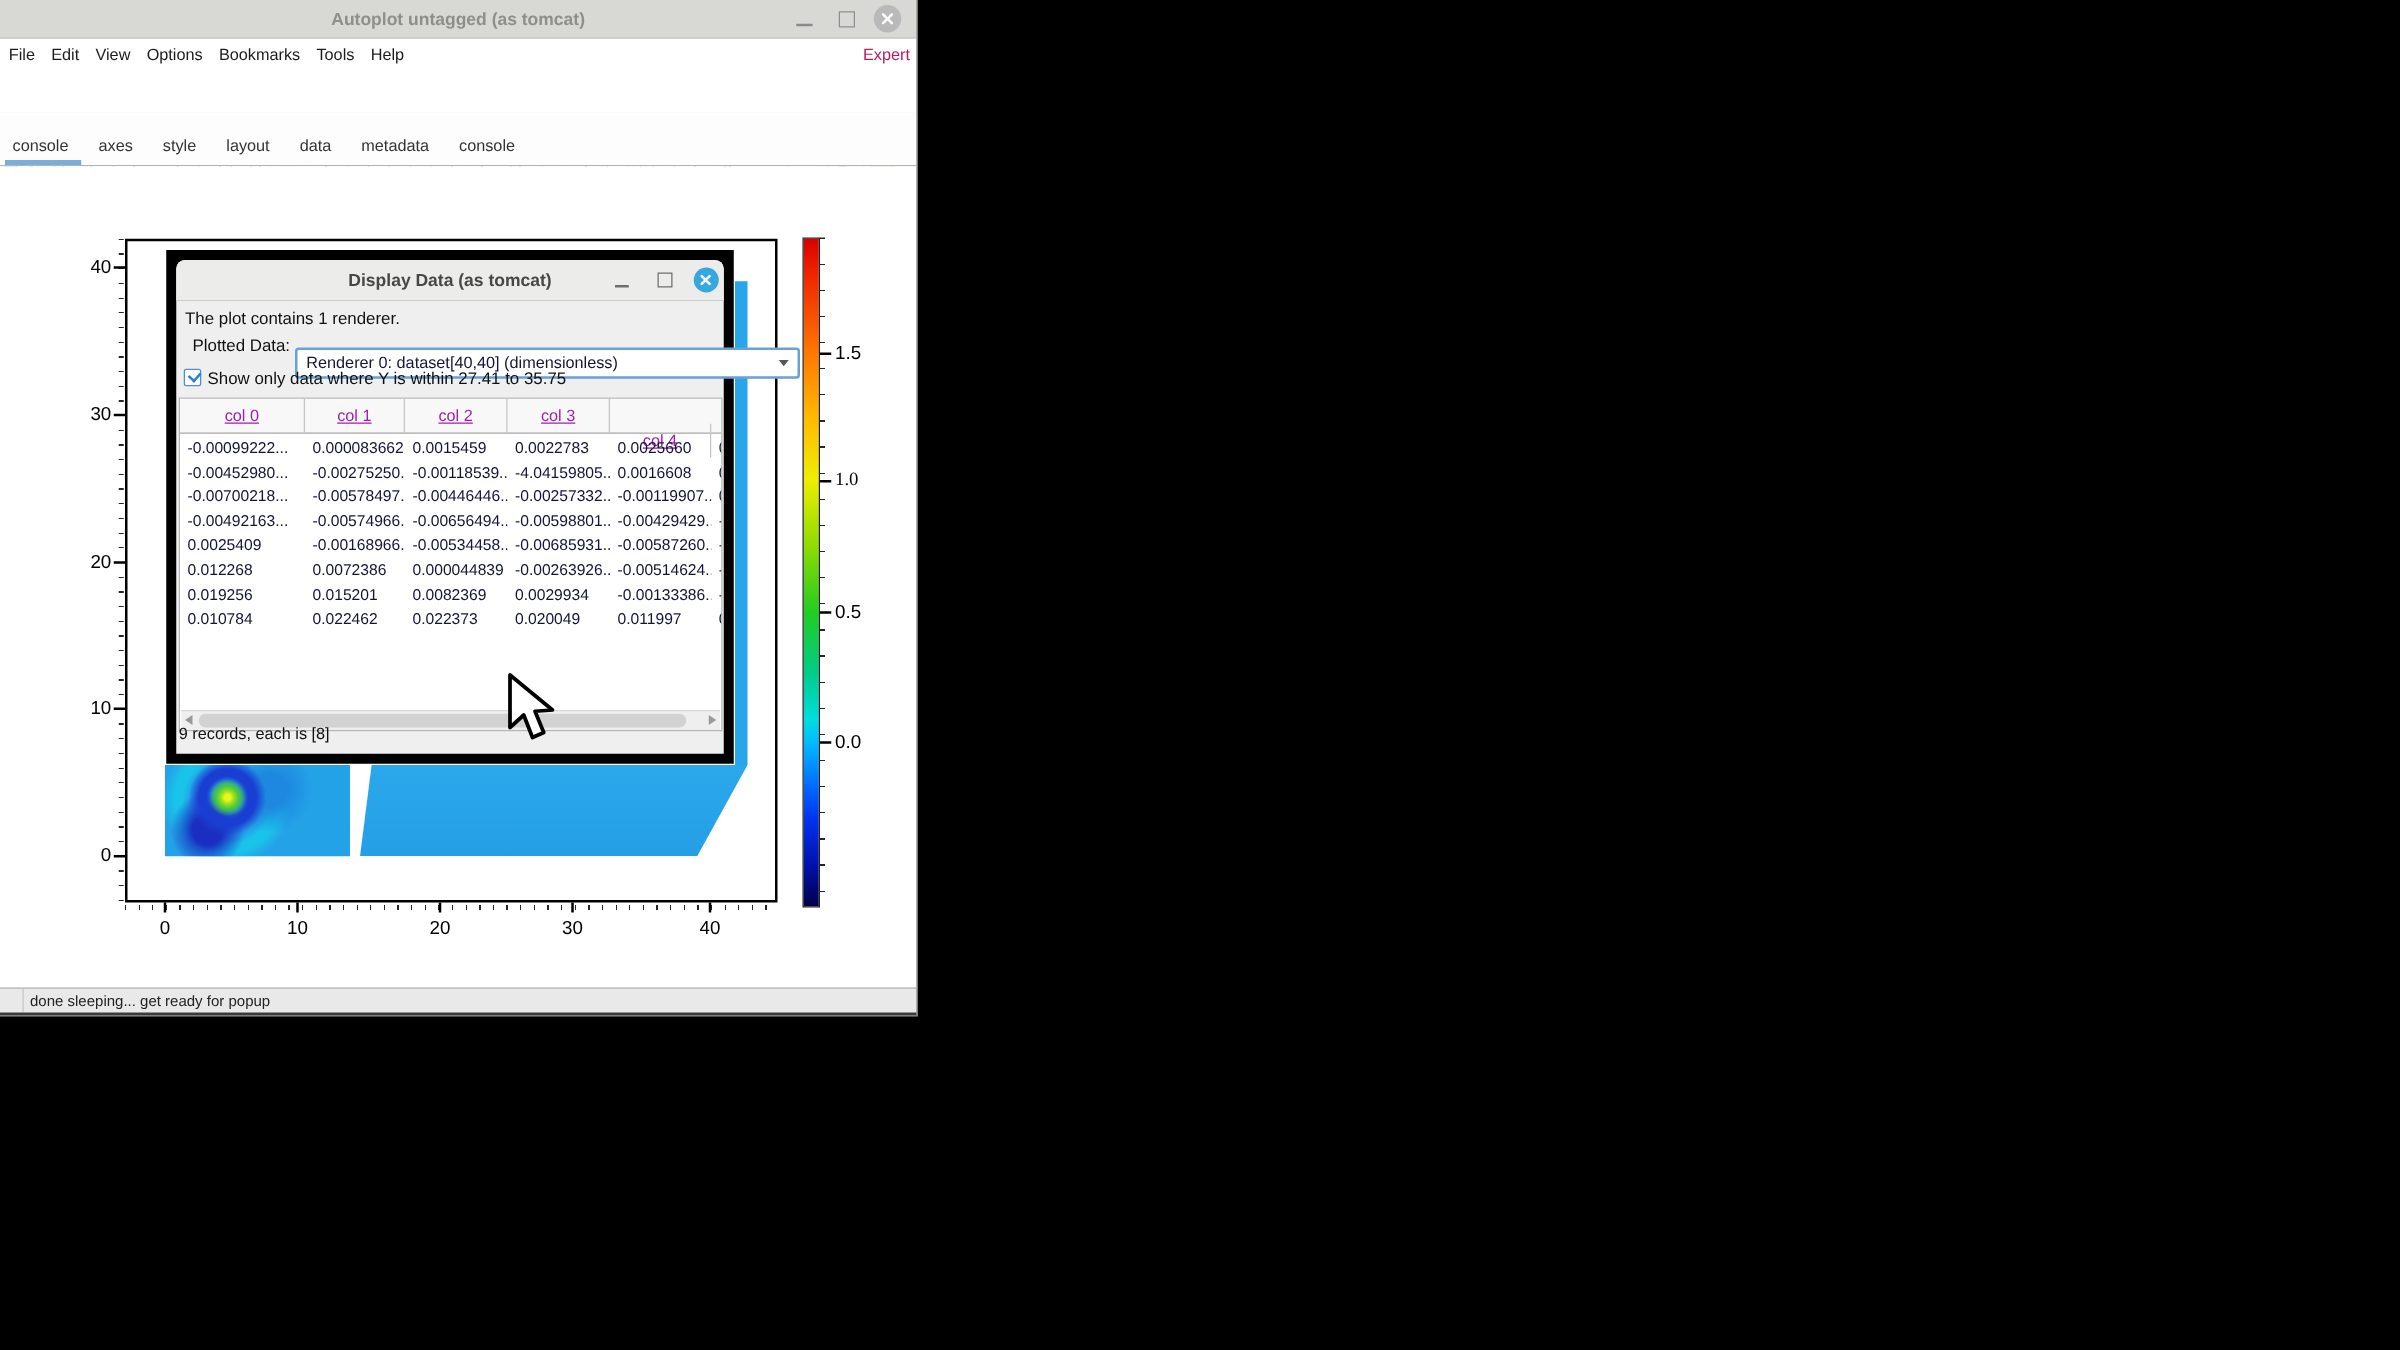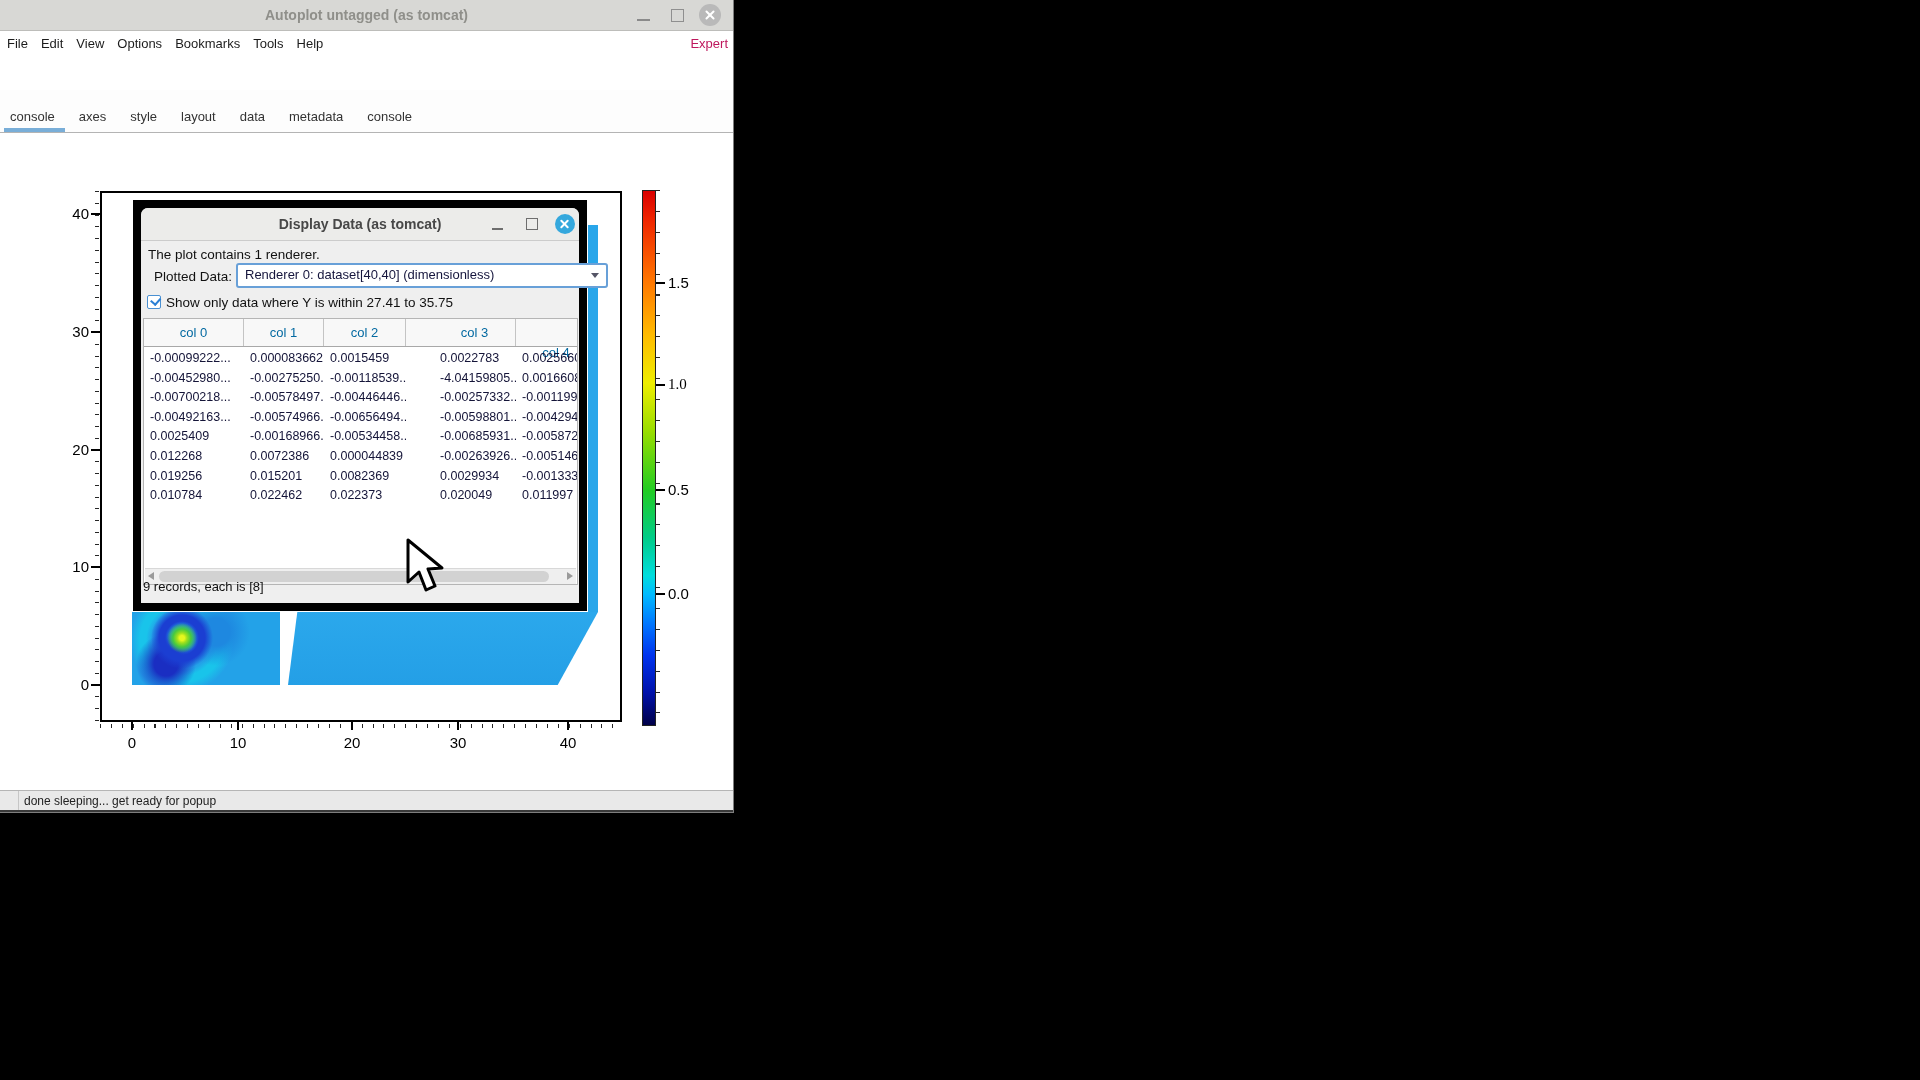--- a/index.html
+++ b/index.html
@@ -77,33 +77,33 @@
   
   .dlg-frame{left:133px;top:200px;width:454px;height:411px;background:#000;}
   .dlg{left:141px;top:208px;width:438px;height:395px;background:#efefef;border-radius:7px 7px 0 0;}
   .dlg-titlebar{position:absolute;left:0;top:0;width:100%;height:32px;background:#ececea;border-bottom:1px solid #cccccc;border-radius:7px 7px 0 0;}
   .dlg-title{width:100%;text-align:center;line-height:32px;font-size:14px;font-weight:bold;color:#474747;}
   .dlg-min{position:absolute;left:351px;top:20px;width:11px;height:2px;background:#6e6e6e;}
   .dlg-max{position:absolute;left:385px;top:10px;width:10px;height:10px;border:1.5px solid #6e6e6e;}
   .dlg-close{position:absolute;left:414px;top:6px;width:20px;height:20px;border-radius:50%;background:#35a8dd;}
   .dlg-close .xbar{left:4px;top:9px;width:11px;}
   .dlg-text{position:absolute;font-size:13.5px;color:#111;}
-  .combo{position:absolute;left:95px;top:55px;width:372px;height:25px;background:#fff;border:2px solid #68a0d8;border-radius:3px;box-sizing:border-box;}
+  .combo{position:absolute;left:95px;top:70px;width:404px;height:25px;background:#fff;border:2px solid #68a0d8;border-radius:3px;box-sizing:border-box;}
   .combo-text{position:absolute;left:7px;top:2px;font-size:13px;color:#15153c;white-space:nowrap;}
   .combo .tri-down{position:absolute;right:7px;top:8px;border-left-width:4.5px;border-right-width:4.5px;border-top:5.5px solid #556;}
   .checkbox{position:absolute;left:6px;top:87px;width:14px;height:14px;background:#fff;border:1px solid #4a90d2;border-radius:2px;box-sizing:border-box;}
   .checkmark{position:absolute;left:2.5px;top:1px;width:7px;height:4.5px;border-left:2px solid #2b7fd4;border-bottom:2px solid #2b7fd4;transform:rotate(-48deg);}
 
   .dtable{position:absolute;left:2px;top:110px;width:435px;height:267px;background:#fff;border:1px solid #b5b5b5;box-sizing:border-box;overflow:hidden;}
   .thead{position:absolute;left:0;top:0;width:100%;height:27px;background:#f8f8f8;border-bottom:1px solid #a8a8a8;display:flex;}
-  .thcell{height:27px;line-height:27px;text-align:center;font-size:13px;color:#0369a1;border-right:1px solid #c4c4c4;box-sizing:border-box;flex:none;}
+  .thcell{height:27px;line-height:27px;text-align:center;font-size:13px;color:#a21caf;border-right:1px solid #c4c4c4;box-sizing:border-box;flex:none;text-decoration:underline;}
   .tbody{position:absolute;left:0;top:30px;width:460px;}
   .trow{display:flex;height:19.6px;line-height:19.6px;}
   .tcell{font-size:12.5px;color:#141438;padding-left:6px;white-space:nowrap;overflow:hidden;box-sizing:border-box;flex:none;}
-  .c0{width:100px;} .c1{width:80px;} .c2{width:82px;} .c3{width:82px;margin-left:28px;} .c4{width:81px;} .c5{width:60px;}
+  .c0{width:100px;} .c1{width:80px;} .c2{width:82px;} .c3{width:82px;} .c4{width:81px;} .c5{width:60px;}
   .thcell.c0{width:100px;}.thcell.c1{width:80px;}.thcell.c2{width:82px;}.thcell.c3{width:82px;}.thcell.c4{width:81px;margin-top:20px;}.thcell.c5{width:60px;border-right:none;}
 
   .hscroll{position:absolute;left:1px;top:249px;width:431px;height:15px;background:#efefef;border-top:1px solid #d8d8d8;}
   .hthumb{position:absolute;left:14px;top:2px;width:390px;height:11px;background:#d2d2d2;border-radius:6px;}
   .harrow{position:absolute;top:3px;width:0;height:0;border-top:4.5px solid transparent;border-bottom:4.5px solid transparent;}
   .harrow.left{left:3px;border-right:6px solid #9a9a9a;}
   .harrow.right{right:3px;border-left:6px solid #9a9a9a;}
   .records{position:absolute;left:2px;top:371px;font-size:13px;color:#111;}
 
   

